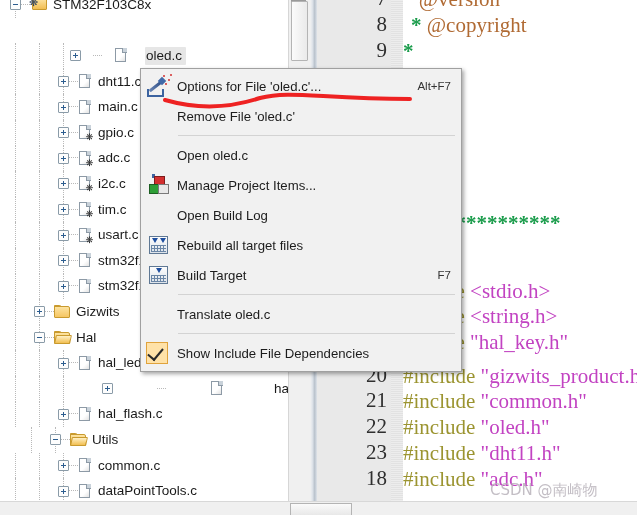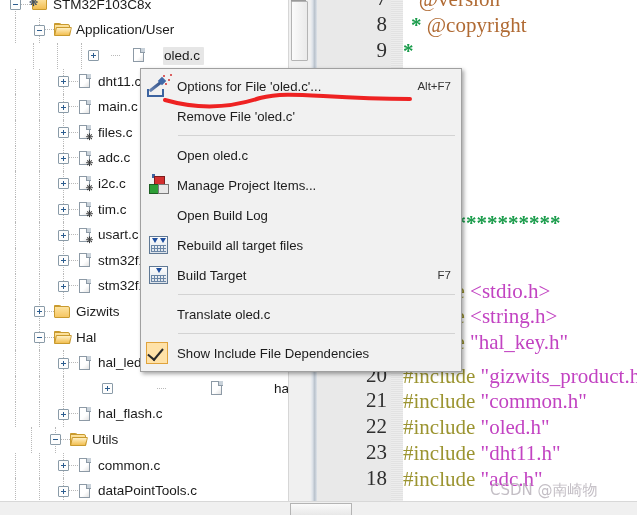--- a/index.html
+++ b/index.html
@@ -222,34 +222,21 @@
       <div class="guide" style="left: 15px;"></div>
       <div style="width: 10px; flex: 0 0 auto;"></div>
       <div class="expander"></div>
       <div class="dashlink"></div>
       <div class="proj-icon">
         <div class="back"></div>
         <div class="star">❋</div>
       </div>
       <span class="tree-label">STM32F103C8x</span>
     </div>
-    <div class="tree-row" style="position: absolute; left: 0px; right: 0px; top: 17.6px;">
-      <div class="guide" style="left: 15px;"></div>
-      <div class="guide" style="left: 39px;"></div>
-      <div style="width: 34px; flex: 0 0 auto;"></div>
-      <div class="expander"></div>
-      <div class="dashlink"></div>
-      <div class="folder open">
-        <div class="tab"></div>
-        <div class="back"></div>
-        <div class="front"></div>
-      </div>
-      <span class="tree-label">Application/User</span>
-    </div>
-    <div class="tree-row selected" style="position: absolute; left: 18px; right: 0px; top: 43.2px; gap: 12px;">
+    <div class="tree-row selected" style="position: absolute; left: 0px; right: 0px; top: 43.2px; gap: 12px;">
       <div class="guide" style="left: 15px;"></div>
       <div class="guide" style="left: 39px;"></div>
       <div class="guide" style="left: 63px;"></div>
       <div style="width: 58px; flex: 0 0 auto;"></div>
       <div class="expander plus"></div>
       <div class="dashlink"></div>
       <div class="file">
         <div class="page"></div>
         <div class="fold"></div>
       </div>
@@ -286,21 +273,21 @@
       <div class="guide" style="left: 39px;"></div>
       <div class="guide" style="left: 63px;"></div>
       <div style="width: 58px; flex: 0 0 auto;"></div>
       <div class="expander plus"></div>
       <div class="dashlink"></div>
       <div class="file">
         <div class="page"></div>
         <div class="fold"></div>
         <div class="gear">❋</div>
       </div>
-      <span class="tree-label">files.c</span>
+      <span class="tree-label">gpio.c</span>
     </div>
     <div class="tree-row" style="position: absolute; left: 0px; right: 0px; top: 145.6px;">
       <div class="guide" style="left: 15px;"></div>
       <div class="guide" style="left: 39px;"></div>
       <div class="guide" style="left: 63px;"></div>
       <div style="width: 58px; flex: 0 0 auto;"></div>
       <div class="expander plus"></div>
       <div class="dashlink"></div>
       <div class="file">
         <div class="page"></div>

